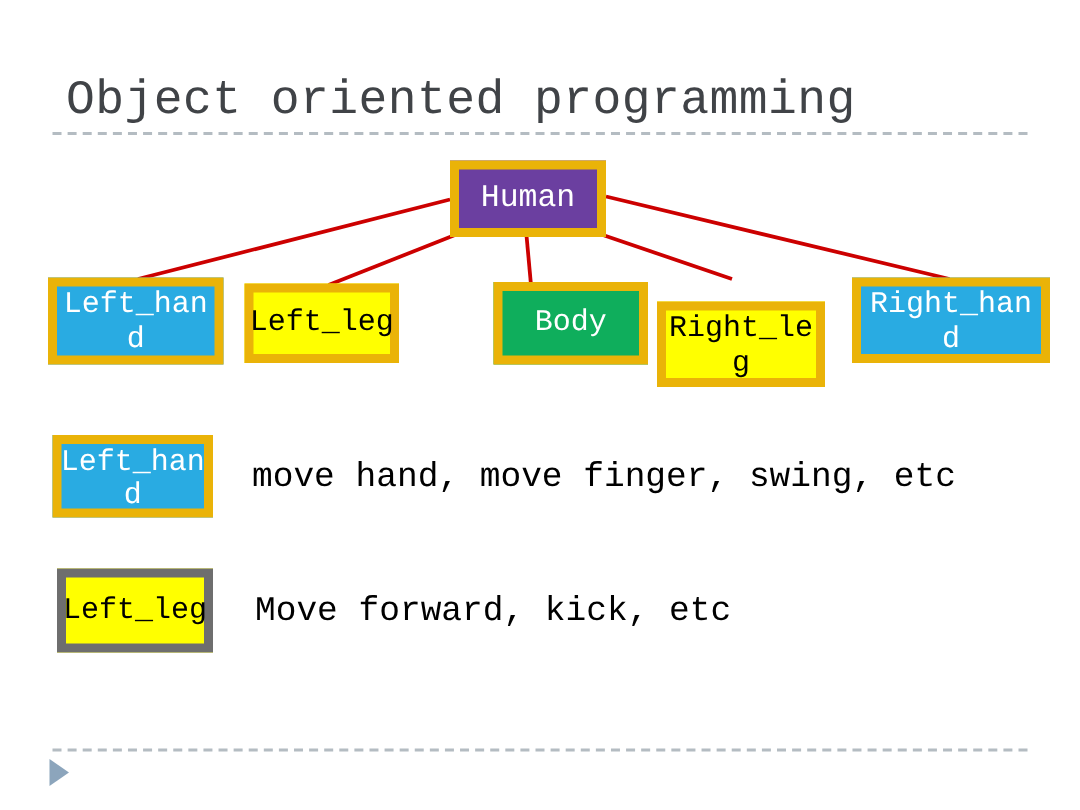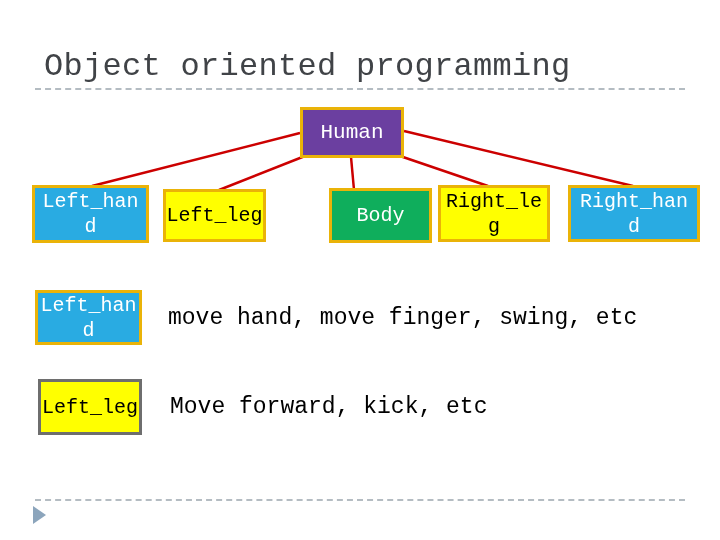--- a/index.html
+++ b/index.html
@@ -9,21 +9,21 @@
   }
   .slide-title {
     position:absolute; left:44px; top:48px; font-size:32px; line-height:38px;
     color:#404347; letter-spacing:0.3px; white-space:nowrap;
   }
   .divider { position:absolute; left:35px; width:650px; height:0; border-top:2px dashed #b4bcc2; }
   .divider.top { top:88px; }
   .divider.bottom { top:499px; }
   svg.connectors { position:absolute; left:0; top:0; width:720px; height:540px; }
   .cbox {
-    position:absolute; box-sizing:border-box; border:3px solid #eab308;
+    position:absolute; box-sizing:border-box; border:6px solid #eab308;
     display:flex; flex-direction:column; align-items:center; justify-content:center;
     text-align:center; font-size:20px; line-height:25px;
   }
   .cbox.light { color:#ffffff; }
   .cbox.dark  { color:#000000; }
   .cbox .line { display:block; min-height:0; }
   #box-human      { left:300px; top:107px; width:104px; height:51px; font-size:21px; }
   #box-left-hand  { left:32px;  top:185px; width:117px; height:58px; }
   #box-left-leg   { left:163px; top:189px; width:103px; height:53px; }
   #box-body       { left:301px; top:188px; width:103px; height:55px; }
@@ -68,21 +68,21 @@
   </div>
 
   <div class="cbox dark" id="box-left-leg" style="background-color: rgb(255, 255, 0);">
     <span class="line">Left_leg</span>
   </div>
 
   <div class="cbox light" id="box-body" style="background-color: rgb(15, 174, 92); margin-left: 28px;">
     <span class="line">Body</span>
   </div>
 
-  <div class="cbox dark" id="box-right-leg" style="background-color: rgb(255, 255, 0);">
+  <div class="cbox dark" id="box-right-leg" style="background-color: rgb(255, 255, 0); margin-top: 16px;">
     <span class="line">Right_le</span>
     <span class="line">g</span>
   </div>
 
   <div class="cbox light" id="box-right-hand" style="background-color: rgb(41, 171, 226);">
     <span class="line">Right_han</span>
     <span class="line">d</span>
   </div>
 
   <div class="cbox light" id="mbox-left-hand" style="background-color: rgb(41, 171, 226);">

